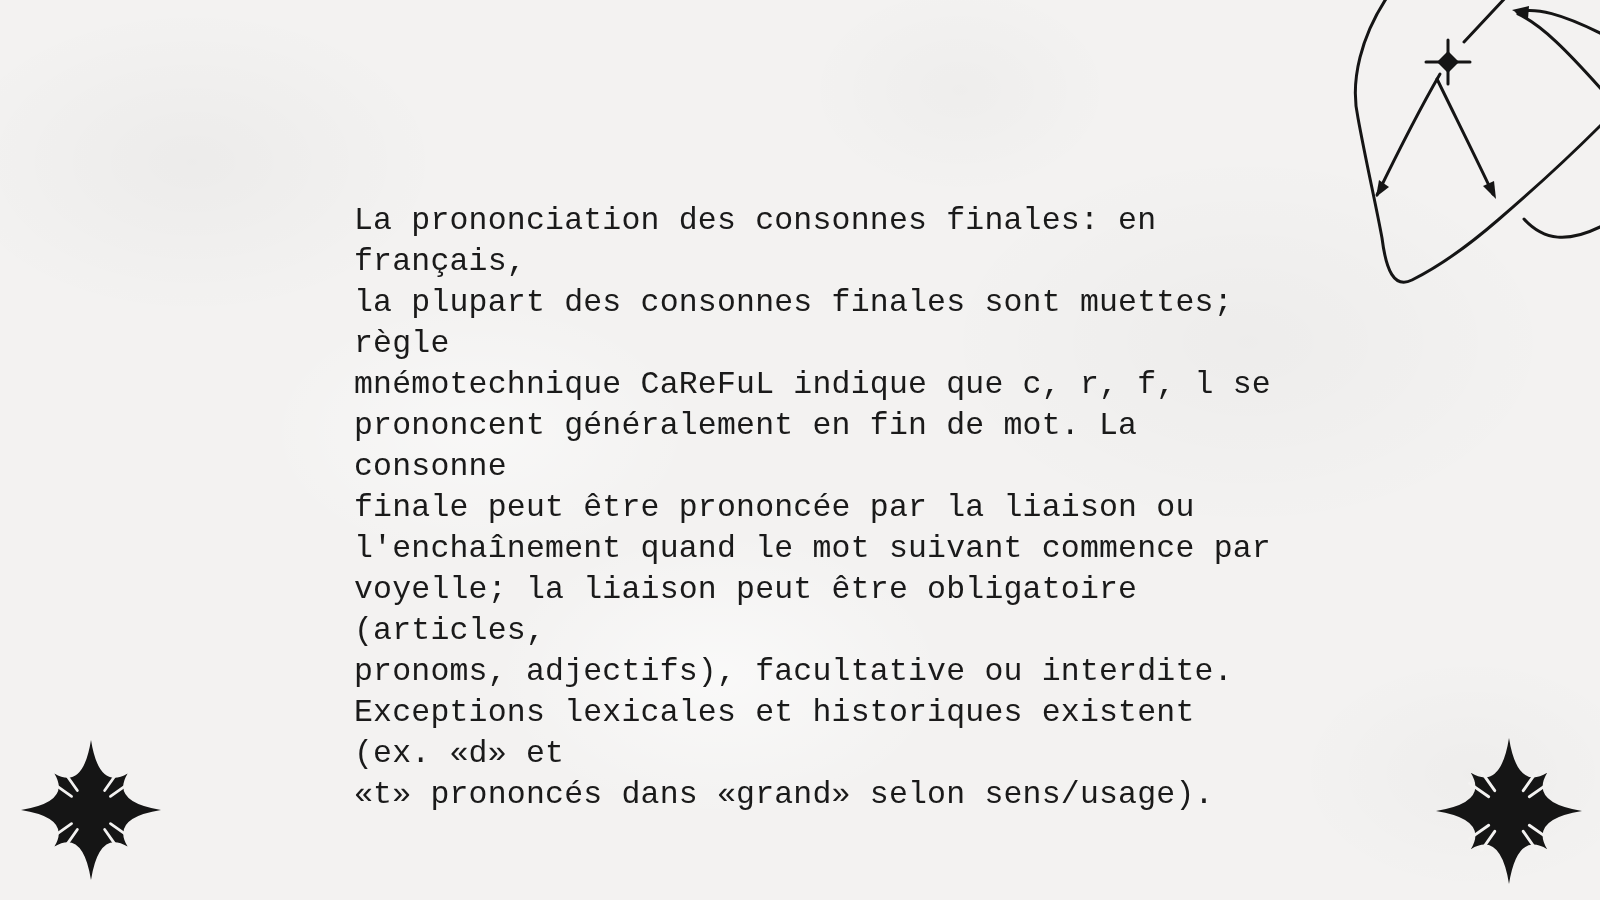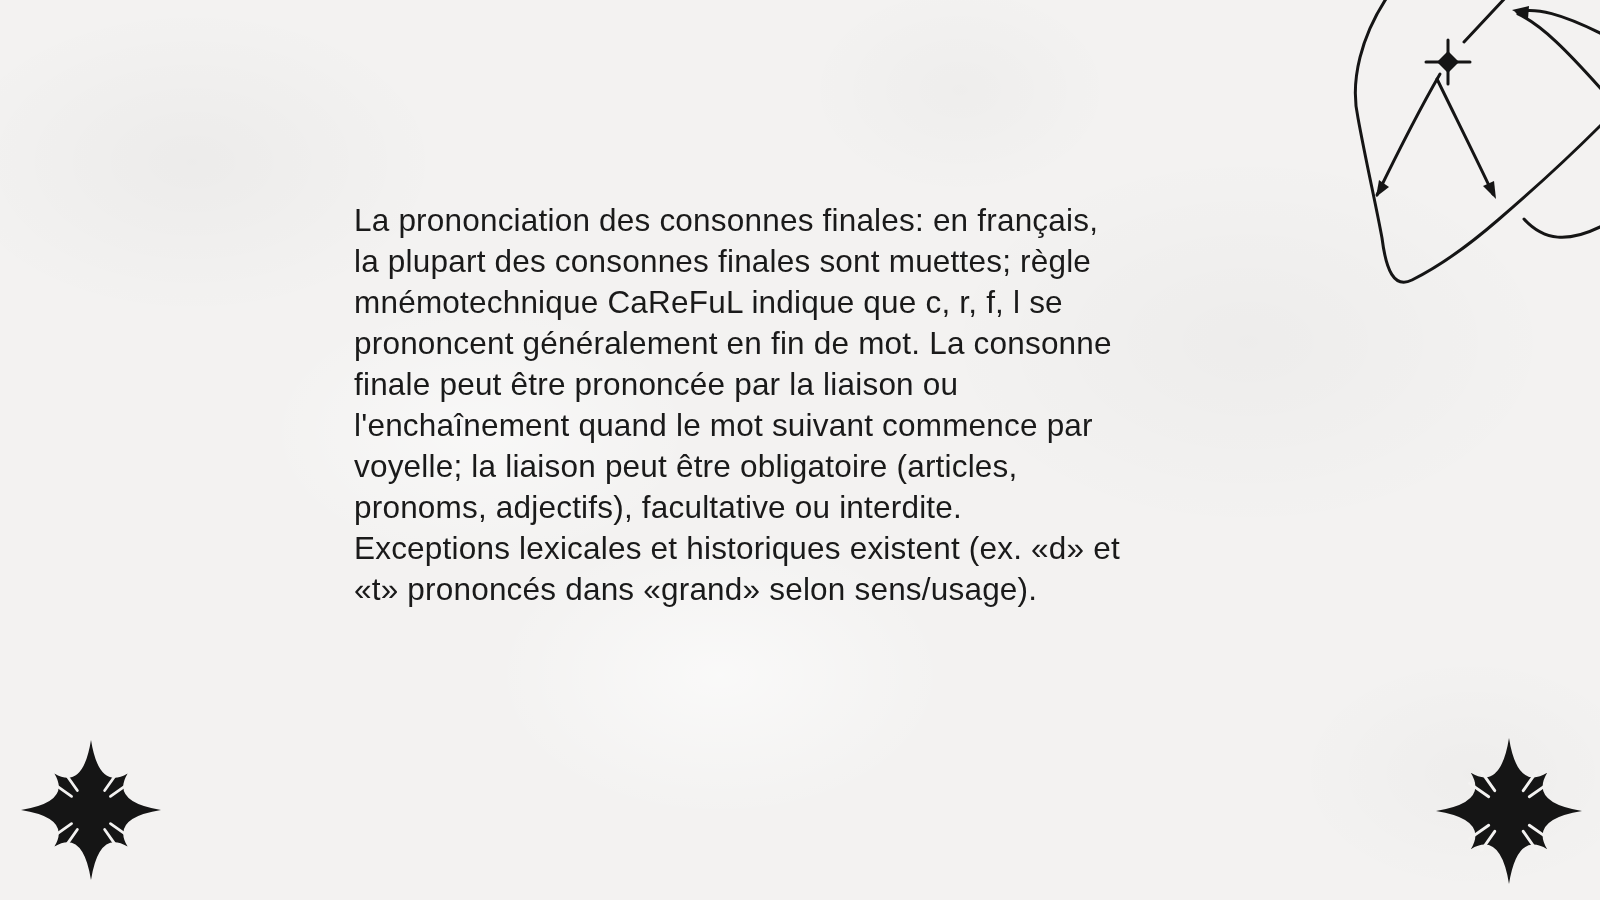--- a/index.html
+++ b/index.html
@@ -24,20 +24,21 @@
   .card-text {
     position: absolute;
     left: 354px;
     top: 200px;
     width: 930px;
     color: #1a1a1a;
     font-size: 31.5px;
     line-height: 41px;
     letter-spacing: 0.2px;
     white-space: pre-line;
+    font-family: Liberation Mono, monospace;
   }
   .deco {
     position: absolute;
   }
   .orbit-doodle {
     top: 0;
     right: 0;
     width: 300px;
     height: 300px;
   }

